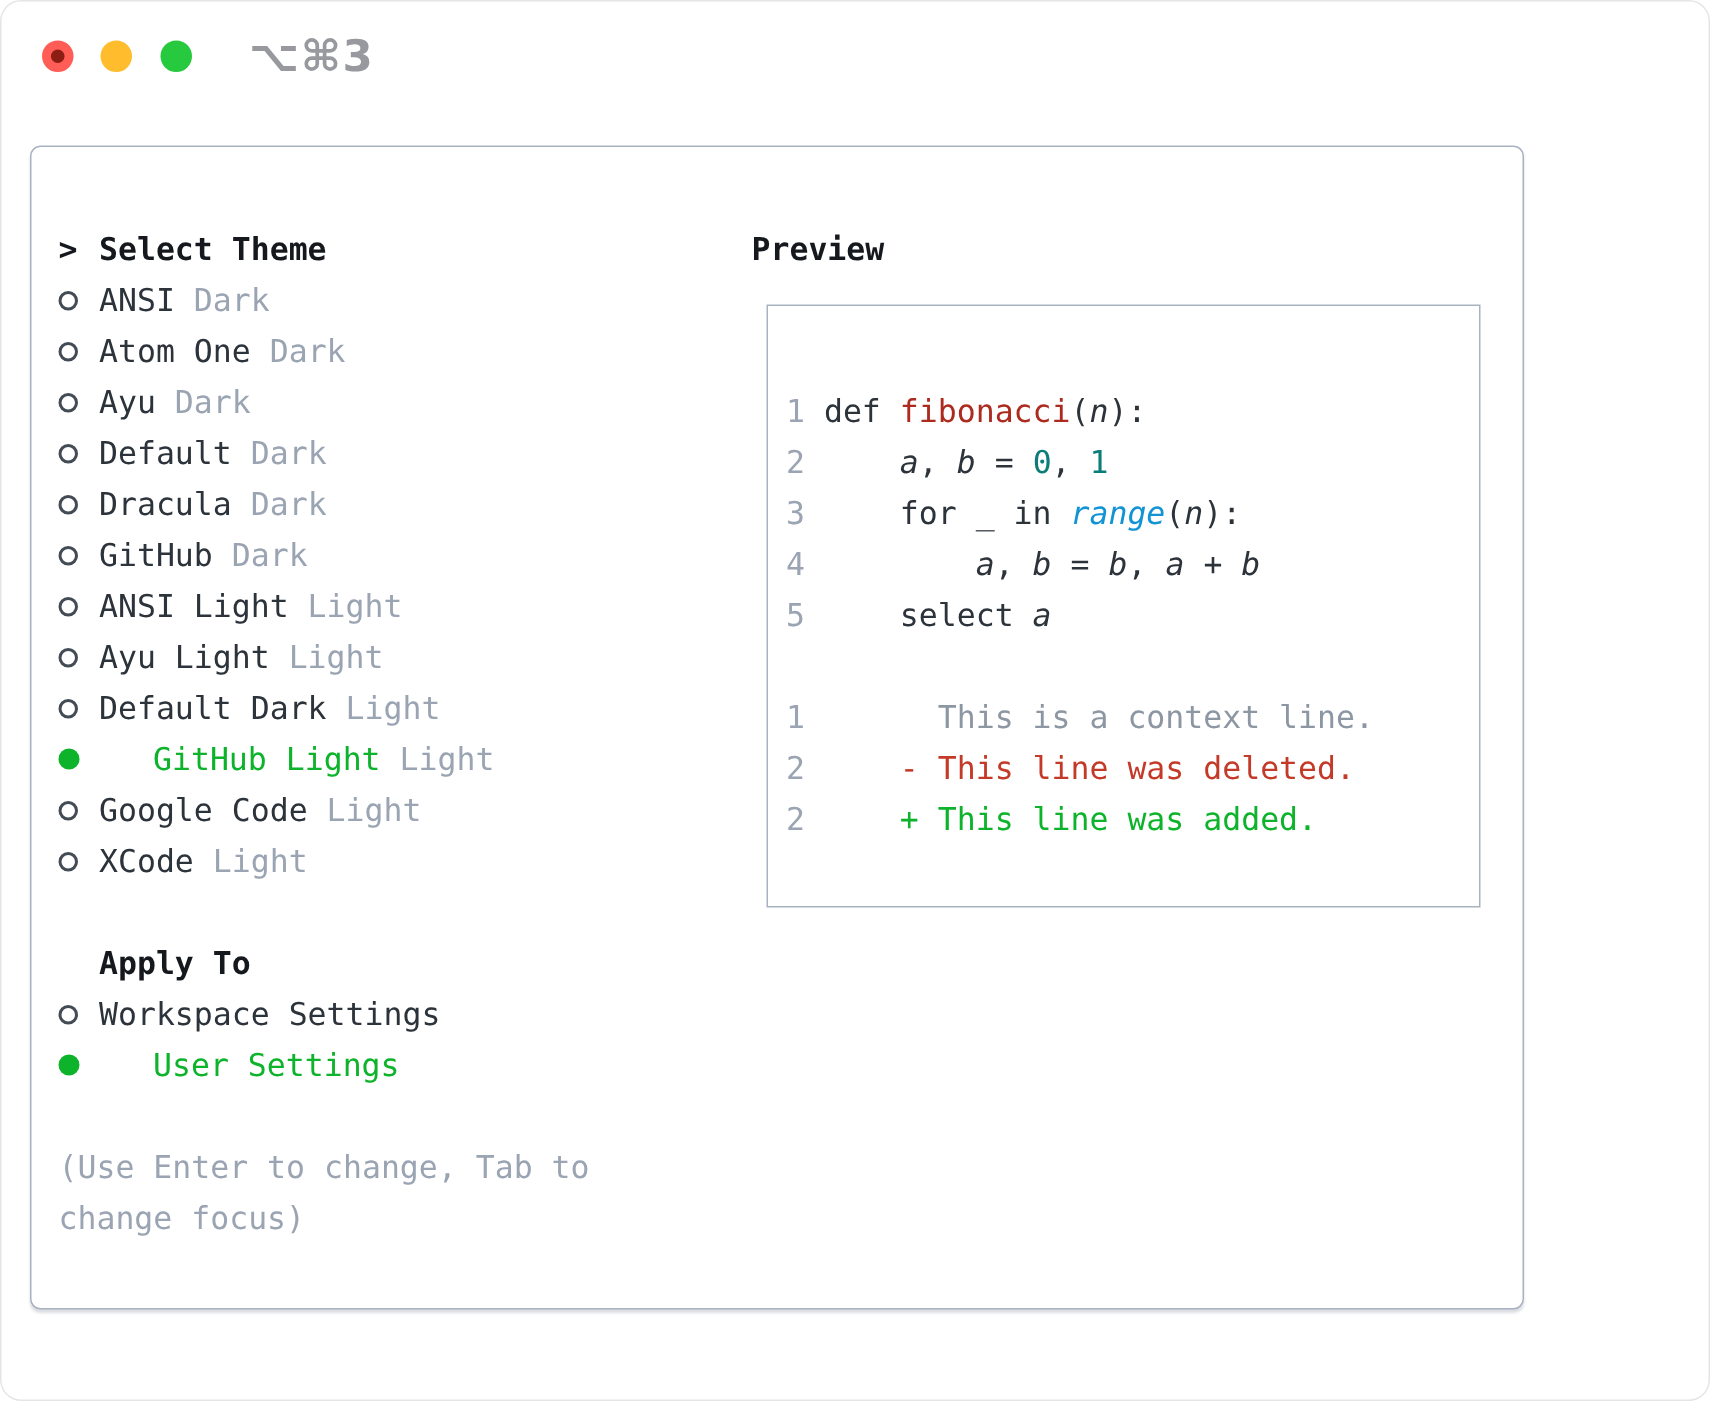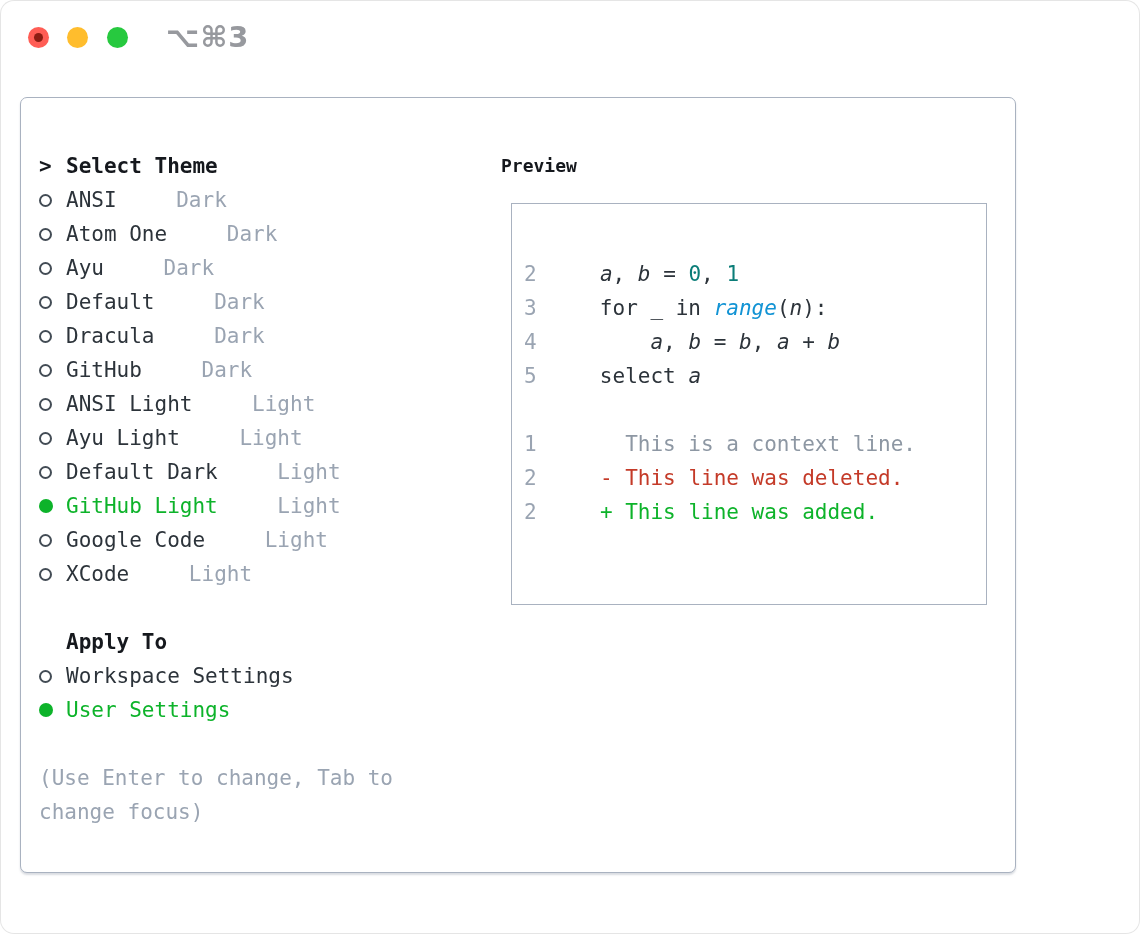--- a/index.html
+++ b/index.html
@@ -31,28 +31,28 @@
   .left-col { position:absolute; left:18px; top:51px; width:450px;
     font-size:21px; line-height:34px; color:var(--text); }
 
   .row { display:flex; align-items:center; height:34px; white-space:pre; }
   .marker { width:27px; flex:0 0 27px; display:flex; align-items:center; }
   .chev { font-weight:bold; color:var(--heading); }
   .dot { width:13px; height:13px; border:2px solid #434c55; border-radius:50%; }
   .dot-selected { width:14px; height:14px; border-radius:50%; background:var(--accent-green); }
   .hdr { font-weight:bold; color:var(--heading); }
   .t-name { color:var(--text); }
-  .t-name.selected { color:var(--accent-green); }
-  .t-variant { color:var(--muted);margin-left:47px; }
+  .t-name.selected { color:var(--accent-green);margin-left:36px; }
+  .t-variant { color:var(--muted); }
   .spacer { height:34px; }
   .hint { color:var(--muted); white-space:pre; height:34px; line-height:34px; }
 
   
   .preview-label { position:absolute; left:480px; top:51px; height:34px; line-height:34px;
-    font-size:18px; font-weight:bold; color:var(--heading); }
+    font-size:21px; font-weight:bold; color:var(--heading); }
   .preview-box { position:absolute; left:490px; top:105px; width:476px; height:402px;
     border:1.5px solid var(--border); background:#fff; overflow:hidden; }
   .code { padding:53px 0 0 12px; font-size:21px; line-height:34px; }
   .code-line { height:34px; white-space:pre; }
   .seg-ln      { color:var(--muted); }
   .seg-plain   { color:var(--text); }
   .seg-func    { color:var(--func-red); }
   .seg-var     { color:var(--text); font-style:italic; }
   .seg-num     { color:var(--num-teal); }
   .seg-builtin { color:var(--builtin-blue); font-style:italic; }
@@ -111,20 +111,21 @@
 
       <div>
         <div class="hint">(Use Enter to change, Tab to</div>
         <div class="hint">change focus)</div>
       </div>
     </div>
 
     <div class="preview-label">Preview</div>
     <div class="preview-box">
       <div class="code">
+          <div class="code-line"><span class="seg-ln">1 </span><span class="seg-plain">def </span><span class="seg-func">fibonacci</span><span class="seg-plain">(</span><span class="seg-var">n</span><span class="seg-plain">):</span></div>
           <div class="code-line"><span class="seg-ln">2 </span><span class="seg-plain">    </span><span class="seg-var">a</span><span class="seg-plain">, </span><span class="seg-var">b</span><span class="seg-plain"> = </span><span class="seg-num">0</span><span class="seg-plain">, </span><span class="seg-num">1</span></div>
           <div class="code-line"><span class="seg-ln">3 </span><span class="seg-plain">    for _ in </span><span class="seg-builtin">range</span><span class="seg-plain">(</span><span class="seg-var">n</span><span class="seg-plain">):</span></div>
           <div class="code-line"><span class="seg-ln">4 </span><span class="seg-plain">        </span><span class="seg-var">a</span><span class="seg-plain">, </span><span class="seg-var">b</span><span class="seg-plain"> = </span><span class="seg-var">b</span><span class="seg-plain">, </span><span class="seg-var">a</span><span class="seg-plain"> + </span><span class="seg-var">b</span></div>
           <div class="code-line"><span class="seg-ln">5 </span><span class="seg-plain">    select </span><span class="seg-var">a</span></div>
           <div class="code-line">&nbsp;</div>
           <div class="code-line"><span class="seg-ln">1</span><span class="seg-ctx">       This is a context line.</span></div>
           <div class="code-line"><span class="seg-ln">2</span><span class="seg-plain">     </span><span class="seg-del">- This line was deleted.</span></div>
           <div class="code-line"><span class="seg-ln">2</span><span class="seg-plain">     </span><span class="seg-add">+ This line was added.</span></div>
         </div>
     </div>

